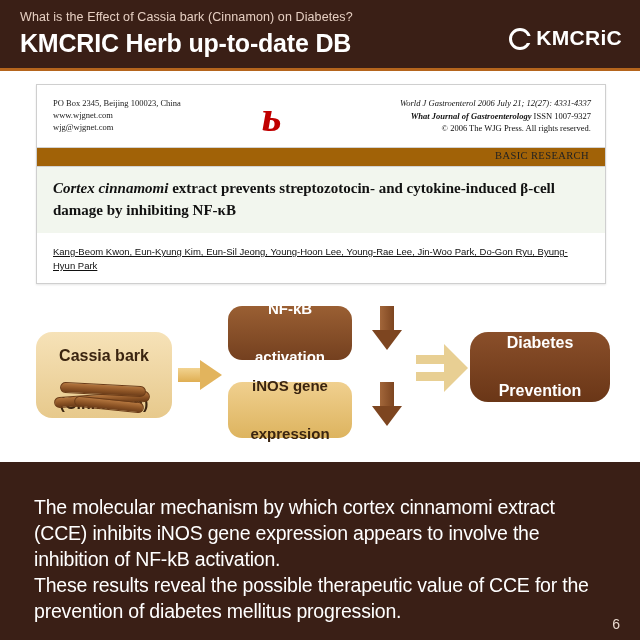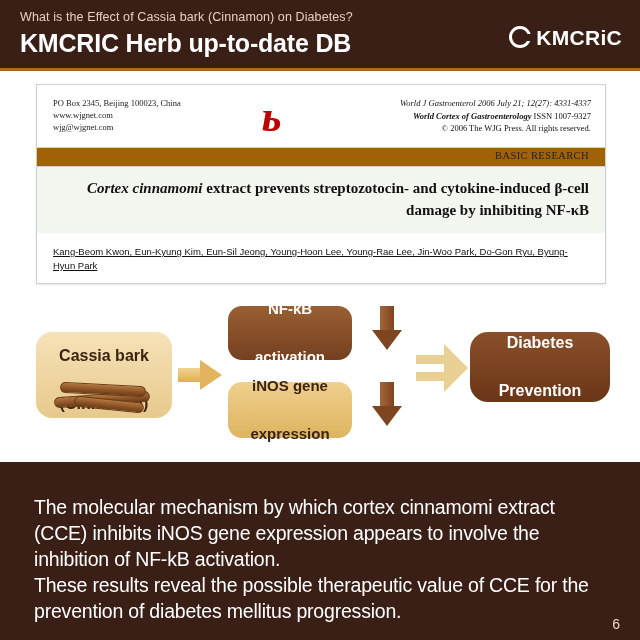--- a/index.html
+++ b/index.html
@@ -43,21 +43,21 @@
     font-weight: bold;
     line-height: 30px;
     margin: 3px 0 0 0;
     letter-spacing: -0.2px;
   }
   .logo {
     position: absolute;
     right: 18px;
     top: 26px;
     display: flex;
-    align-items: flex-start;
+    align-items: flex-end;
     gap: 5px;
   }
   .logo-mark {
     width: 22px;
     height: 22px;
     border-radius: 50%;
     border: 3.5px solid #ffffff;
     box-sizing: border-box;
     position: relative;
   }
@@ -153,21 +153,20 @@
     color: #222;
   }
   .paper-title {
     background: #f2f6ee;
     padding: 10px 16px 12px 16px;
     font-family: "Liberation Serif", serif;
     font-size: 15px;
     font-weight: bold;
     line-height: 22px;
     color: #111;
-    text-align: right;
   }
   .paper-title .it { font-style: italic; }
   .paper-authors {
     padding: 12px 16px 0 16px;
     font-family: "Liberation Sans", sans-serif;
     font-size: 9.5px;
     line-height: 14px;
     color: #111;
     text-decoration: underline;
   }
@@ -364,21 +363,21 @@
     <div class="paper-top">
       <div class="paper-addr" style="white-space: pre-line;">PO Box 2345, Beijing 100023, China
 www.wjgnet.com
 wjg@wjgnet.com</div>
       <div class="journal-logo">
         <div class="ls">ь</div>
       </div>
       <div class="paper-cite">
         <div class="it">World J Gastroenterol  2006 July 21; 12(27): 4331-4337</div>
         <div>
-          <span class="bd it">World Cortex of Gastroenterology</span>
+          <span class="bd it">What Journal of Gastroenterology</span>
           <span>ISSN 1007-9327</span>
         </div>
         <div>© 2006 The WJG Press. All rights reserved.</div>
       </div>
     </div>
     <div class="paper-band">BASIC RESEARCH</div>
     <div class="paper-title">
       <span class="it">Cortex cinnamomi</span><span> extract prevents streptozotocin- and cytokine-induced β-cell damage by inhibiting NF-κB</span>
     </div>
     <div class="paper-authors">Kang-Beom Kwon, Eun-Kyung Kim, Eun-Sil Jeong, Young-Hoon Lee, Young-Rae Lee, Jin-Woo Park, Do-Gon Ryu, Byung-Hyun Park</div>

